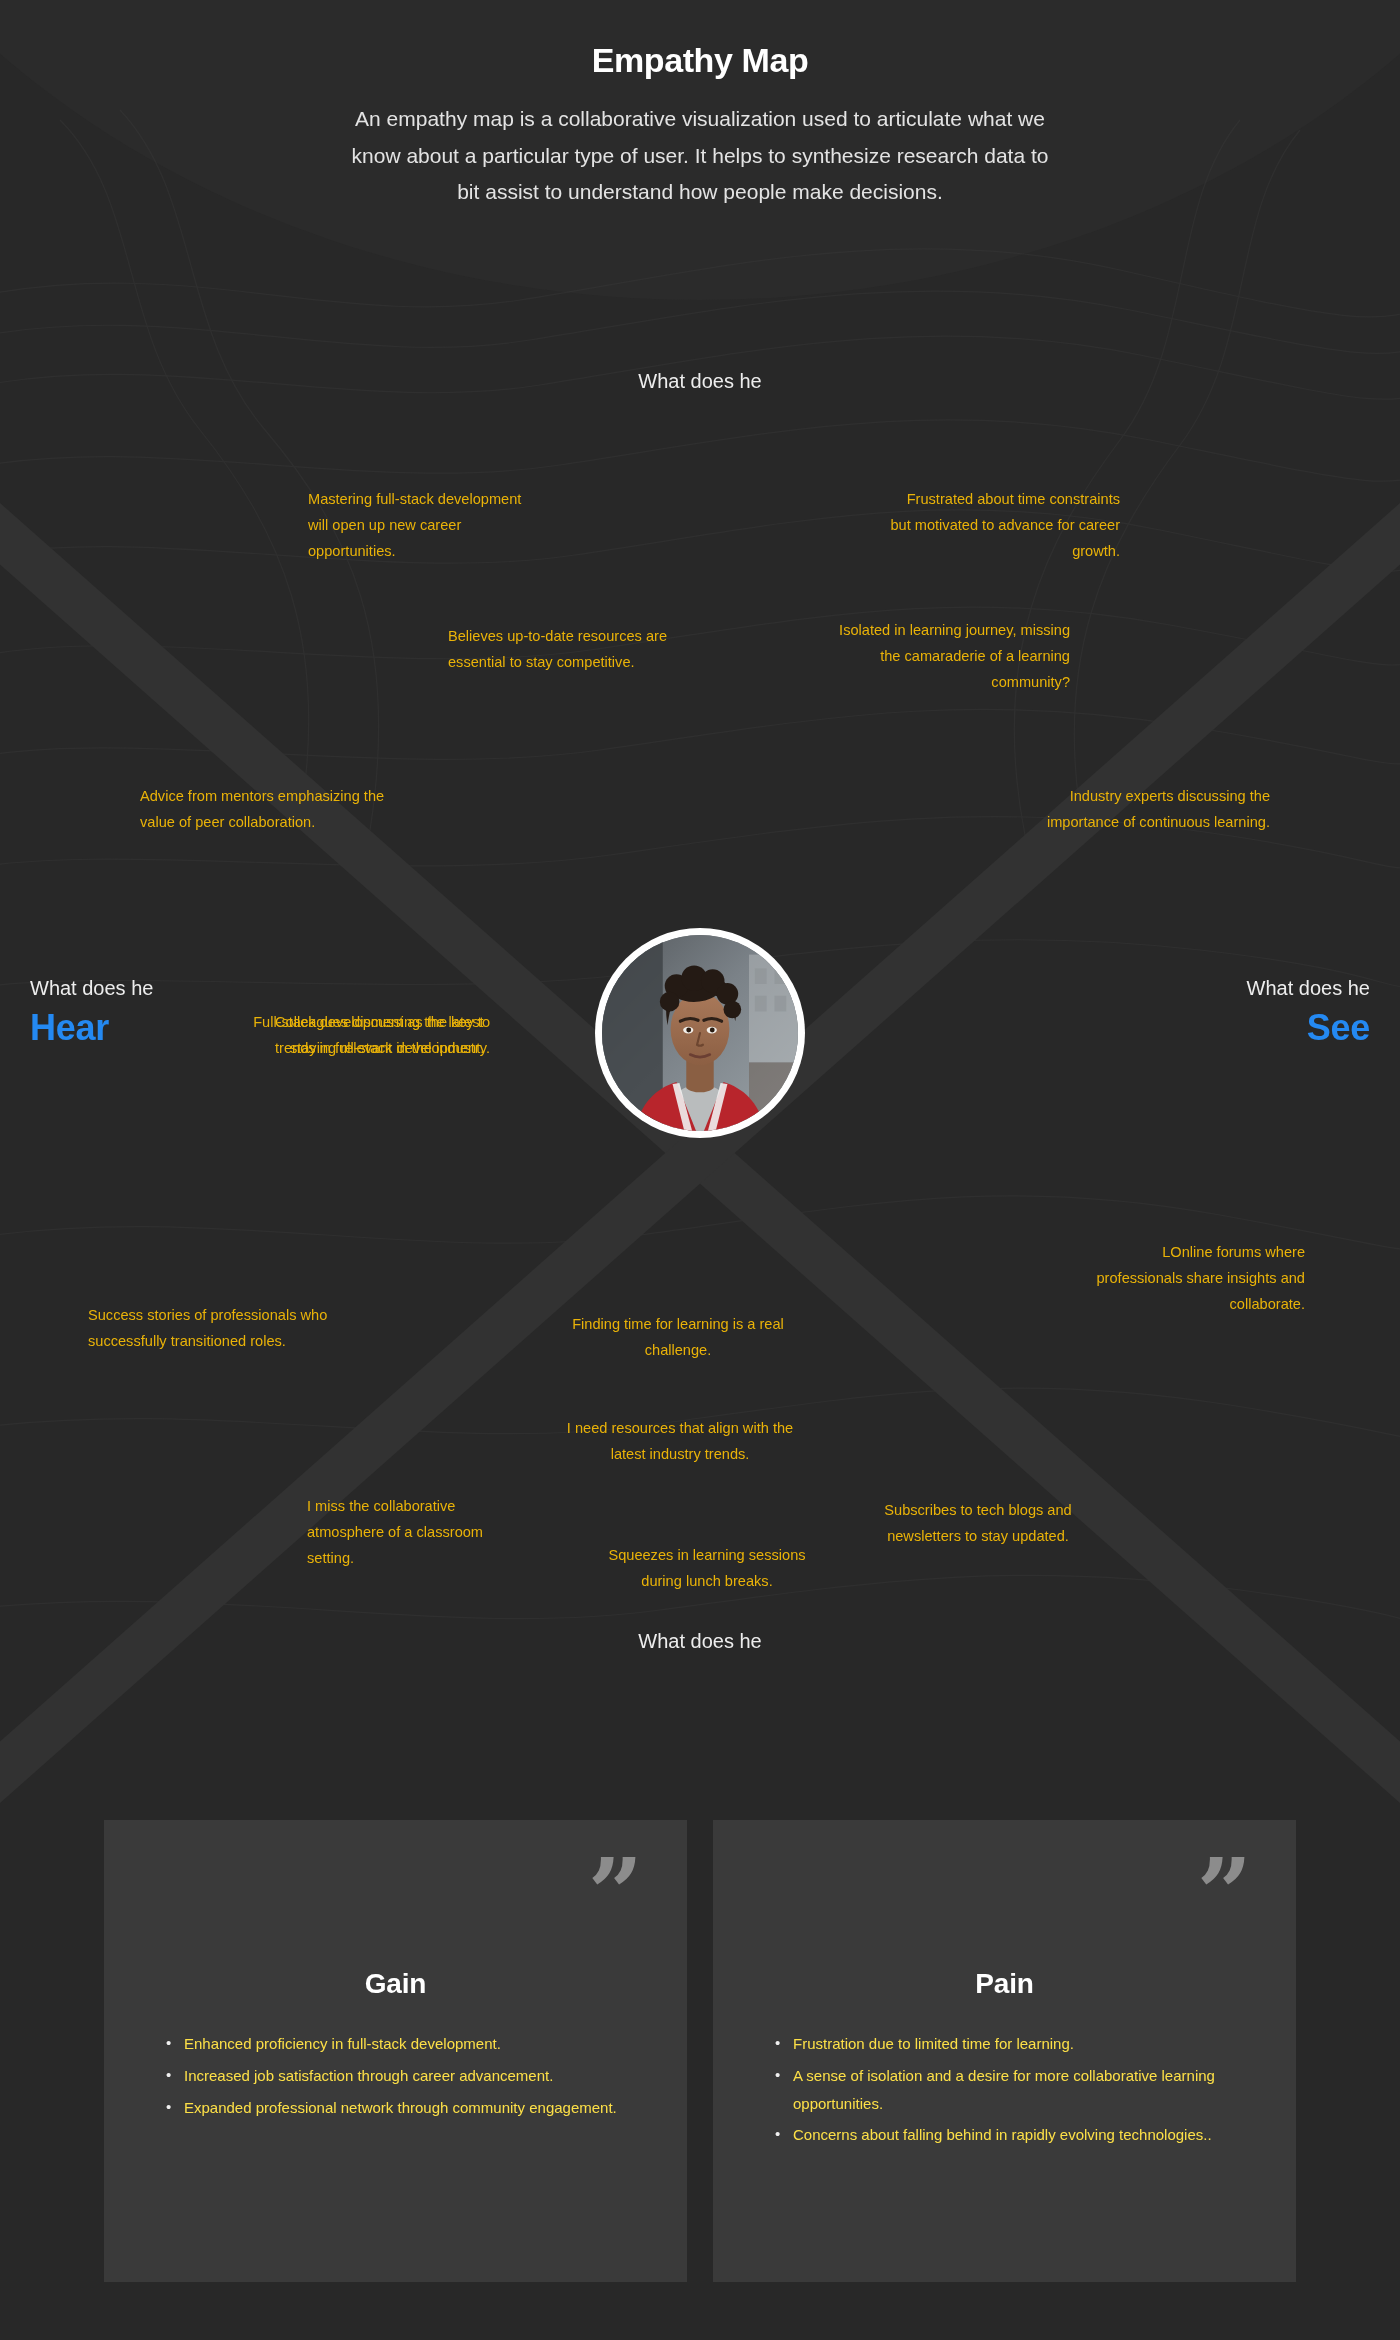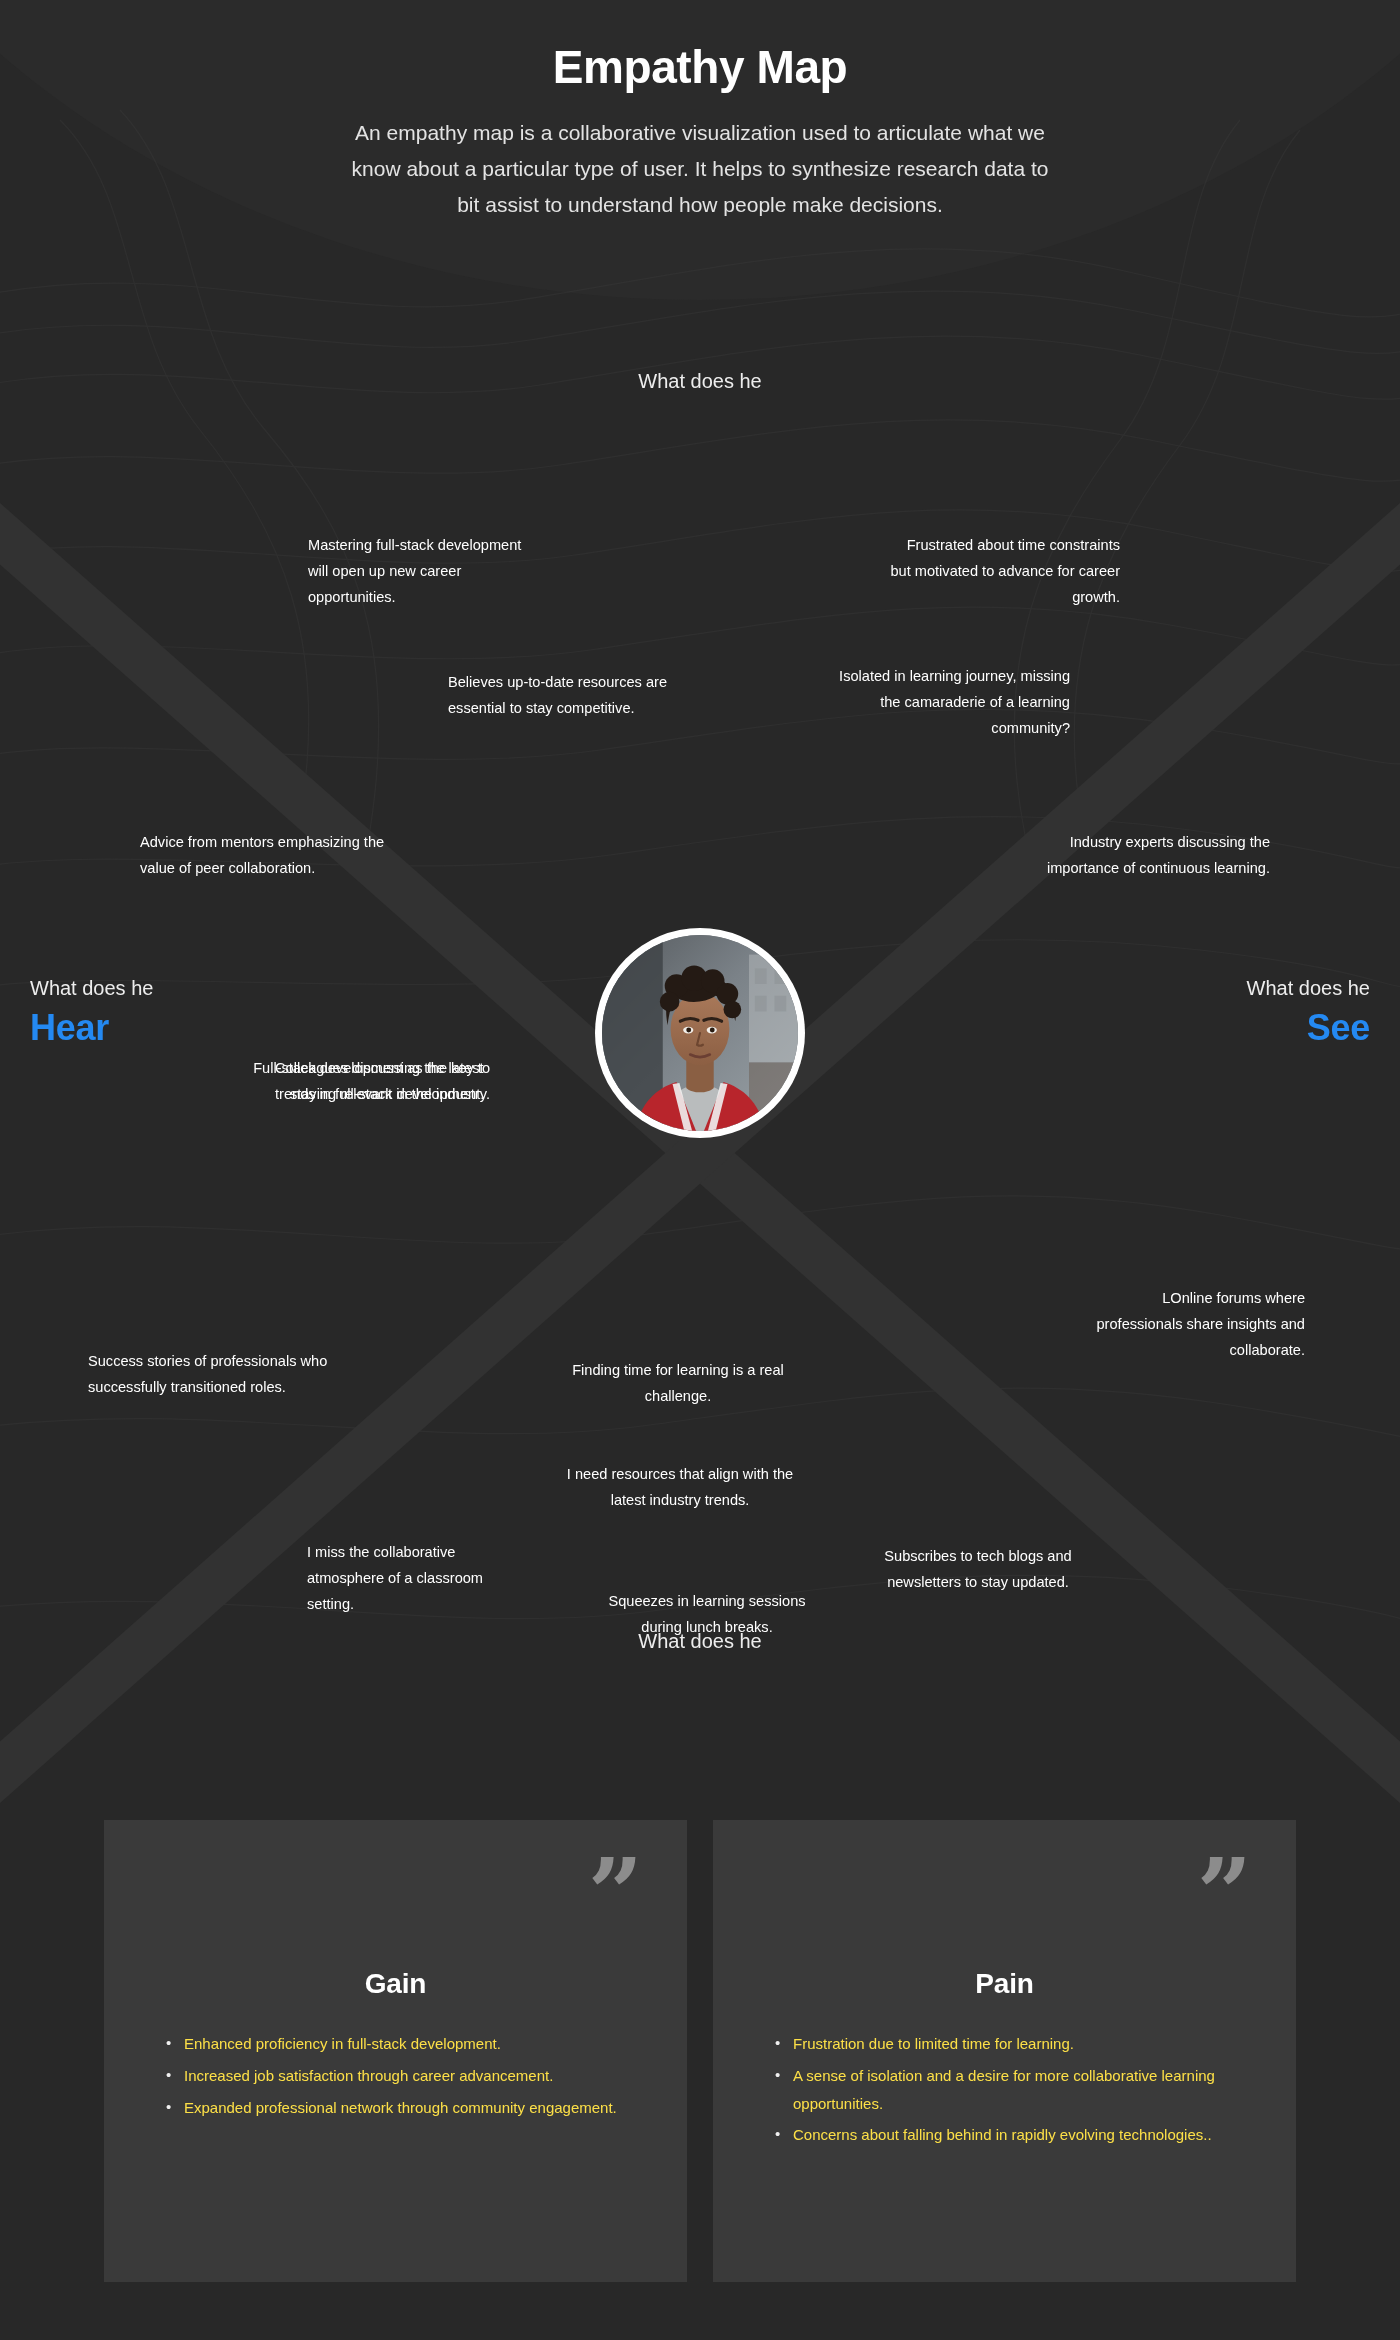--- a/index.html
+++ b/index.html
@@ -62,21 +62,21 @@
   }
 
   
   .header {
     position: relative;
     padding-top: 42px;
     text-align: center;
     z-index: 5;
   }
   .title {
-    font-size: 46px;
+    font-size: 34px;
     font-weight: 800;
     letter-spacing: -0.4px;
     color: #ffffff;
     line-height: 1.1;
   }
   .subtitle {
     margin: 22px auto 0;
     width: 700px;
     font-size: 21px;
     line-height: 1.72;
@@ -104,24 +104,23 @@
   #head-think { left: 0; right: 0; top: 368px; text-align: center; }
   #head-say   { left: 0; right: 0; top: 1628px; text-align: center; }
   #head-hear  { left: 30px; top: 975px; text-align: left; }
   #head-see   { right: 30px; top: 975px; text-align: right; }
 
   
   .note {
     position: absolute;
     font-size: 14.6px;
     line-height: 1.77;
-    color: #ffffff;
+    color: #eab308;
     z-index: 6;
     font-weight: 400;
-    margin-top: 46px;
   }
   .note.r { text-align: right; }
   .note.l { text-align: left; }
   .note.c { text-align: center; }
 
   
   .avatar-wrap {
     position: absolute;
     left: 595px;
     top: 928px;

